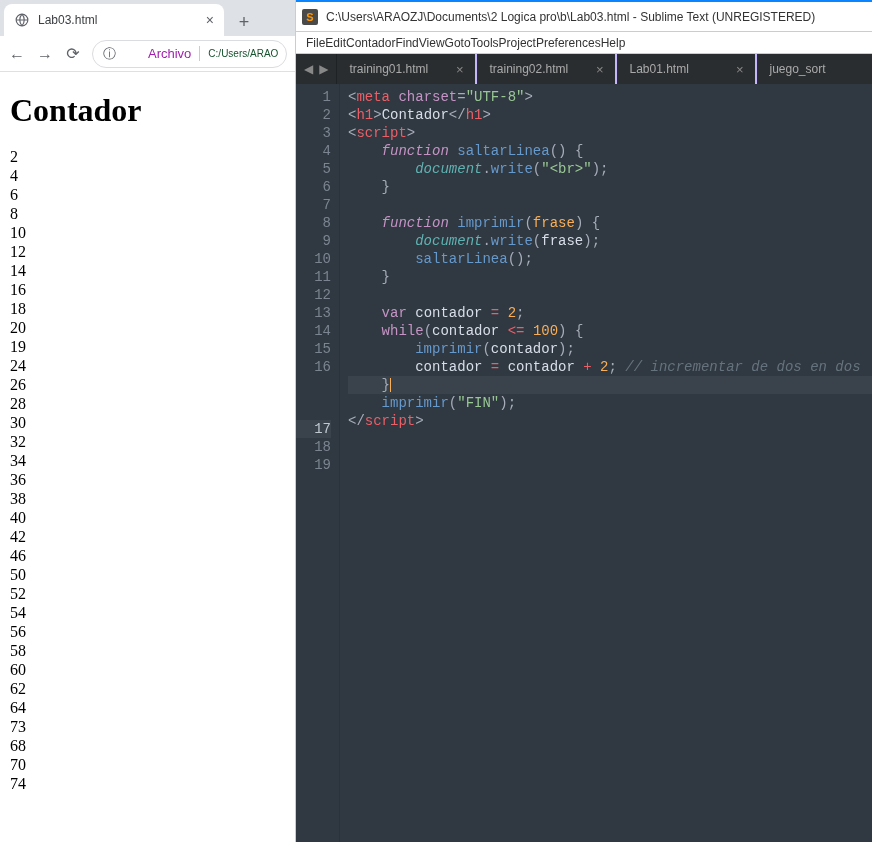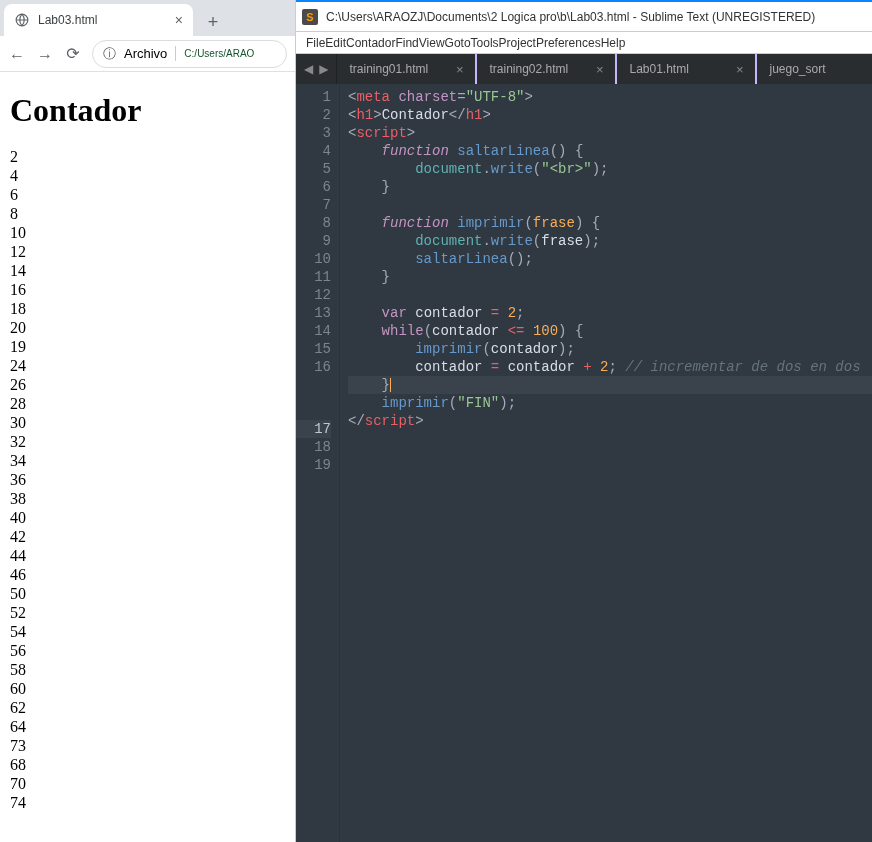--- a/index.html
+++ b/index.html
@@ -1,30 +1,30 @@
 <!DOCTYPE html>
 <html><head>
 <meta charset="utf-8">
 <style>
   * { margin: 0; padding: 0; box-sizing: border-box; }
   body { font-family: "Segoe UI", Tahoma, sans-serif; font-size: 13px; background: #fff; width: 872px; height: 842px; overflow: hidden; position: relative; }
 
   
   .browser { position: absolute; left: 0; top: 0; width: 296px; height: 842px; background: #fff; border-right: 1px solid #ccc; }
   .tab-strip { height: 36px; background: #dee1e6; display: flex; align-items: flex-end; padding: 4px 4px 0 4px; }
-  .br-tab { display: flex; align-items: center; gap: 8px; background: #fff; border-radius: 8px 8px 0 0; padding: 6px 10px; height: 32px; width: 189px; }
+  .br-tab { display: flex; align-items: center; gap: 8px; background: #fff; border-radius: 8px 8px 0 0; padding: 6px 10px; height: 32px; width: 220px; }
   .br-tab .favicon { width: 16px; height: 16px; display: flex; align-items: center; justify-content: center; color: #5f6368; }
   .br-tab .title { flex: 1; font-size: 12px; color: #3c4043; white-space: nowrap; overflow: hidden; text-overflow: ellipsis; }
   .br-tab .close { font-size: 14px; color: #5f6368; }
   .newtab { width: 28px; height: 28px; display: flex; align-items: center; justify-content: center; color: #5f6368; font-size: 18px; margin-left: 6px; }
   .addr-row { height: 36px; display: flex; align-items: center; gap: 10px; padding: 0 8px; border-bottom: 1px solid #e0e0e0; background: #fff; }
   .nav-ico { color: #5f6368; font-size: 16px; width: 18px; text-align: center; }
   .omnibox { flex: 1; height: 28px; border: 1px solid #dadce0; border-radius: 14px; display: flex; align-items: center; padding: 0 10px; gap: 8px; overflow: hidden; }
   .omnibox .info { color: #5f6368; font-size: 13px; }
-  .omnibox .archivo { color: #000000; font-size: 13px; border-right: 1px solid #ccc; padding-right: 8px; }
+  .omnibox .archivo { color: #a21caf; font-size: 13px; border-right: 1px solid #ccc; padding-right: 8px; margin-left: 24px; }
   .omnibox .url { color: #14532d; font-size: 10px; white-space: nowrap; }
   .page { padding: 10px 10px; }
   .page h1 { font-family: "Times New Roman", serif; font-size: 32px; font-weight: bold; margin: 10px 0 18px 0; }
   .page .val { font-family: "Times New Roman", serif; font-size: 16px; line-height: 19px; }
 
   
   .subl { position: absolute; left: 296px; top: 0; width: 576px; height: 842px; background: #2f3336; border-top: 2px solid #0a84ff; display: flex; flex-direction: column; }
   .subl-title { height: 30px; background: #fff; border-bottom: 1px solid #ccc; display: flex; align-items: center; gap: 8px; padding: 0 6px; font-size: 12px; color: #333; }
   .subl-title .ico { width: 16px; height: 16px; background: #4a4a4a; border-radius: 2px; display: flex; align-items: center; justify-content: center; color: #ff9800; font-size: 11px; font-weight: bold; }
   .subl-menu { height: 22px; background: #fff; display: flex; align-items: center; padding: 0 10px; font-size: 12px; color: #333; border-bottom: 1px solid #ccc; }
@@ -40,21 +40,21 @@
   .code .row { height: 18px; }
   .code .row.hl { background: #3a434b; }
   
   .p { color: #a6acb9; } 
   .tag { color: #EC5f67; } 
   .attr { color: #c594c5; }
   .str { color: #99c794; }
   .kw { color: #c594c5; font-style: italic; }
   .kw2 { color: #c594c5; }
   .fn { color: #6699cc; }
-  .fn-i { color: #5fb3b3; }
+  .fn-i { color: #5fb3b3; font-style: italic; }
   .var { color: #d8dee9; }
   .param { color: #f9ae58; }
   .num { color: #f9ae58; }
   .op { color: #ec5f67; }
   .cmt { color: #65737e; font-style: italic; }
   .txt { color: #d8dee9; }
   .cursor { display:inline-block; width:1px; height:14px; background:#f9ae58; vertical-align:middle; }
 </style>
 </head>
 <body>
@@ -100,21 +100,20 @@
         <div class="val">24</div>
         <div class="val">26</div>
         <div class="val">28</div>
         <div class="val">30</div>
         <div class="val">32</div>
         <div class="val">34</div>
         <div class="val">36</div>
         <div class="val">38</div>
         <div class="val">40</div>
         <div class="val">42</div>
-        <div class="val">44</div>
         <div class="val">46</div>
         <div class="val">50</div>
         <div class="val">52</div>
         <div class="val">54</div>
         <div class="val">56</div>
         <div class="val">58</div>
         <div class="val">60</div>
         <div class="val">62</div>
         <div class="val">64</div>
         <div class="val">73</div>

